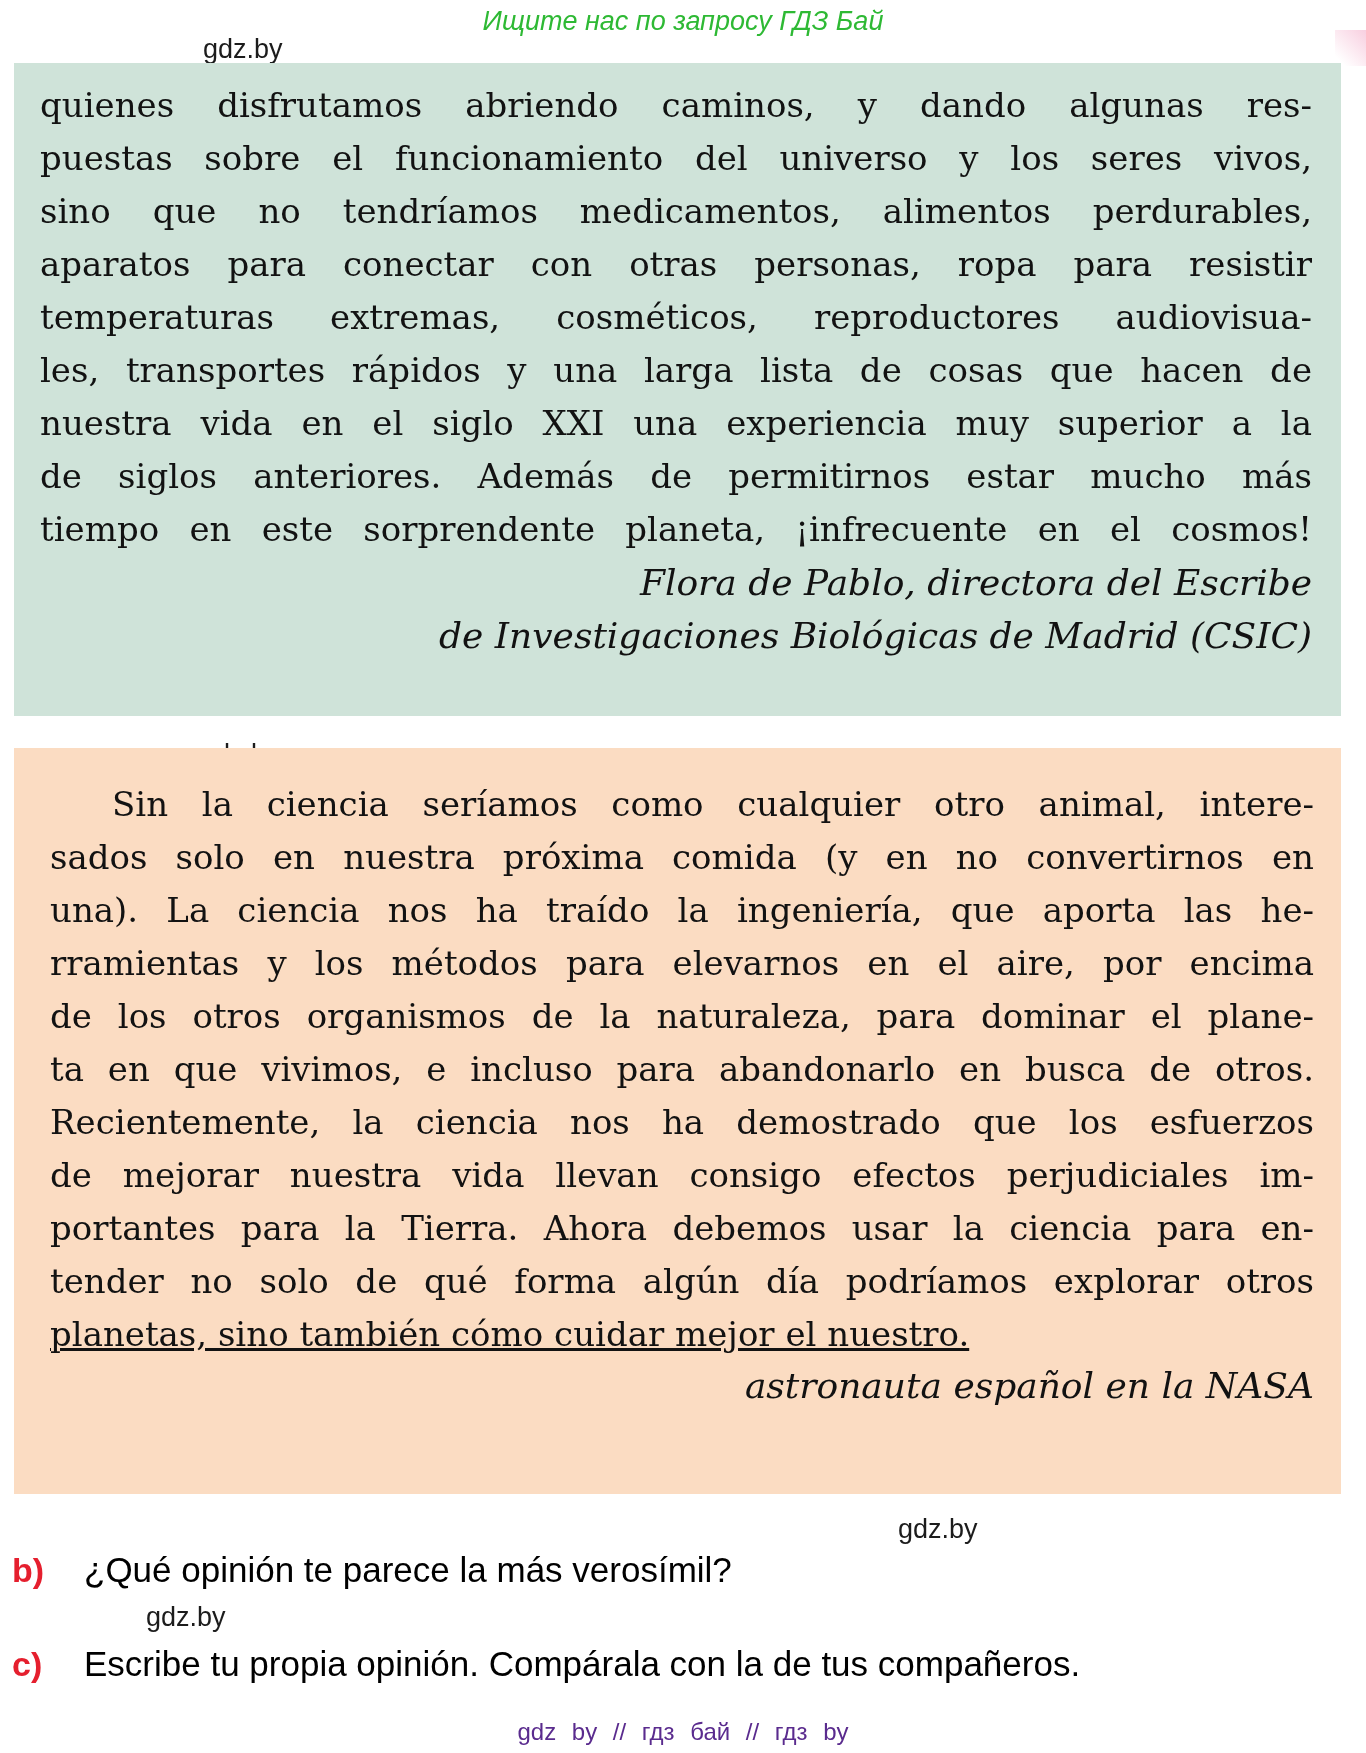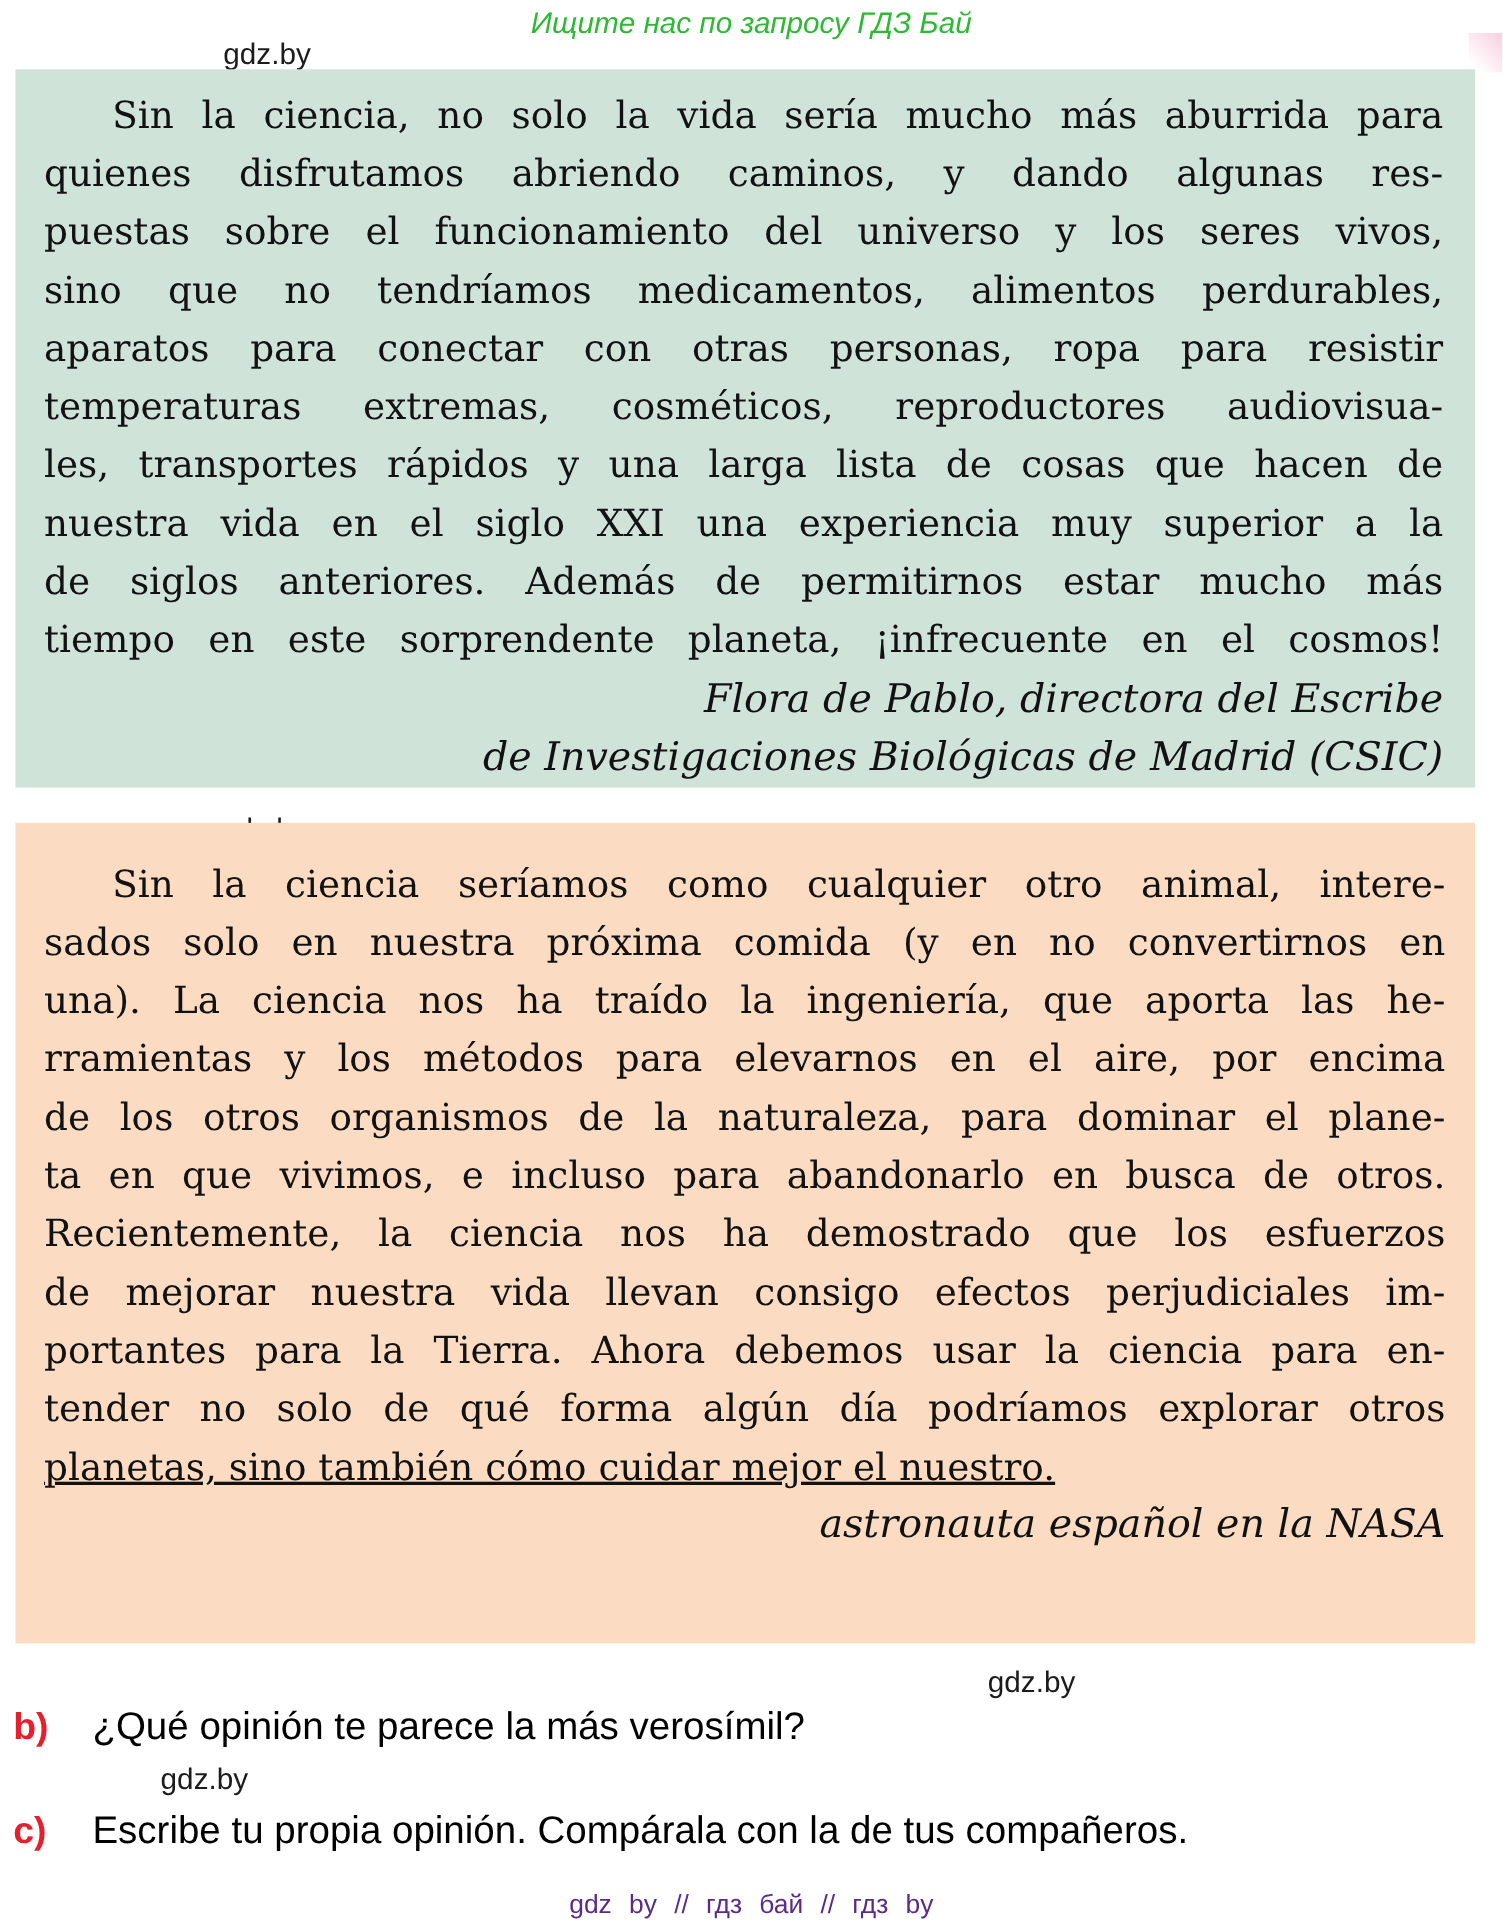--- a/index.html
+++ b/index.html
@@ -40,21 +40,21 @@
     white-space:nowrap;
   }
   .wm.sm{font-size:17px;color:var(--wm-ink-sm);}
   .card{
     position:absolute;left:14px;width:1327px;
     box-sizing:border-box;
     color:var(--ink);
     font-family:"DejaVu Serif", serif;
   }
   .card.green{top:63px;height:653px;background:var(--green-bg);padding:16px 29px 0 26px;}
-  .card.peach{top:748px;height:746px;background:var(--peach-bg);padding:30px 27px 0 26px;}
+  .card.peach{top:748px;height:746px;background:var(--peach-bg);padding:30px 27px 0 36px;}
   .tl{
     font-size:34px;line-height:53px;
     white-space:normal;
   }
   .jline{text-align:justify;text-align-last:justify;}
   .lline{text-align:left;text-decoration:underline;}
   .ind{text-indent:62px;}
   .attr{
     font-style:italic;
     text-align:right;
@@ -101,21 +101,20 @@
   <div class="wm" style="left:450px;top:629px;">gdz.by</div>
   <div class="wm" style="left:200px;top:741px;">gdz.by</div>
   <div class="wm sm" style="left:800px;top:1194px;">gdz.by</div>
   <div class="wm" style="left:1226px;top:1301px;">gdz.by</div>
   <div class="wm" style="left:246px;top:1362px;">gdz.by</div>
   <div class="wm" style="left:1226px;top:1461px;">gdz.by</div>
   <div class="wm" style="left:898px;top:1516px;">gdz.by</div>
   <div class="wm" style="left:146px;top:1604px;">gdz.by</div>
 
   <div class="card green">
-    <div class="tl jline ind">Sin la ciencia, no solo la vida sería mucho más aburrida para</div>
     <div class="tl jline">quienes disfrutamos abriendo caminos, y dando algunas res-</div>
     <div class="tl jline">puestas sobre el funcionamiento del universo y los seres vivos,</div>
     <div class="tl jline">sino que no tendríamos medicamentos, alimentos perdurables,</div>
     <div class="tl jline">aparatos para conectar con otras personas, ropa para resistir</div>
     <div class="tl jline">temperaturas extremas, cosméticos, reproductores audiovisua-</div>
     <div class="tl jline">les, transportes rápidos y una larga lista de cosas que hacen de</div>
     <div class="tl jline">nuestra vida en el siglo XXI una experiencia muy superior a la</div>
     <div class="tl jline">de siglos anteriores. Además de permitirnos estar mucho más</div>
     <div class="tl jline">tiempo en este sorprendente planeta, ¡infrecuente en el cosmos!</div>
     <div class="attr">Flora de Pablo, directora del Escribe</div>

